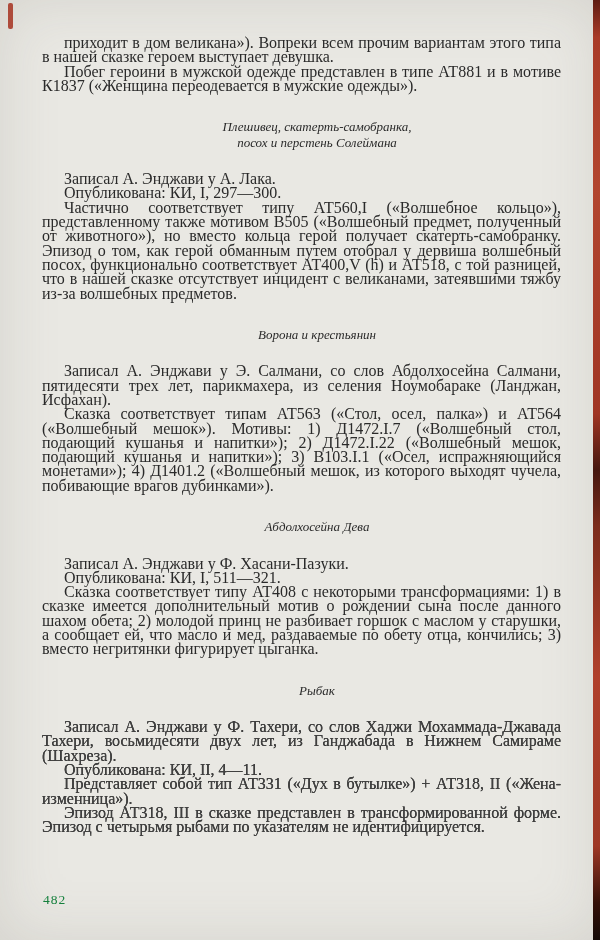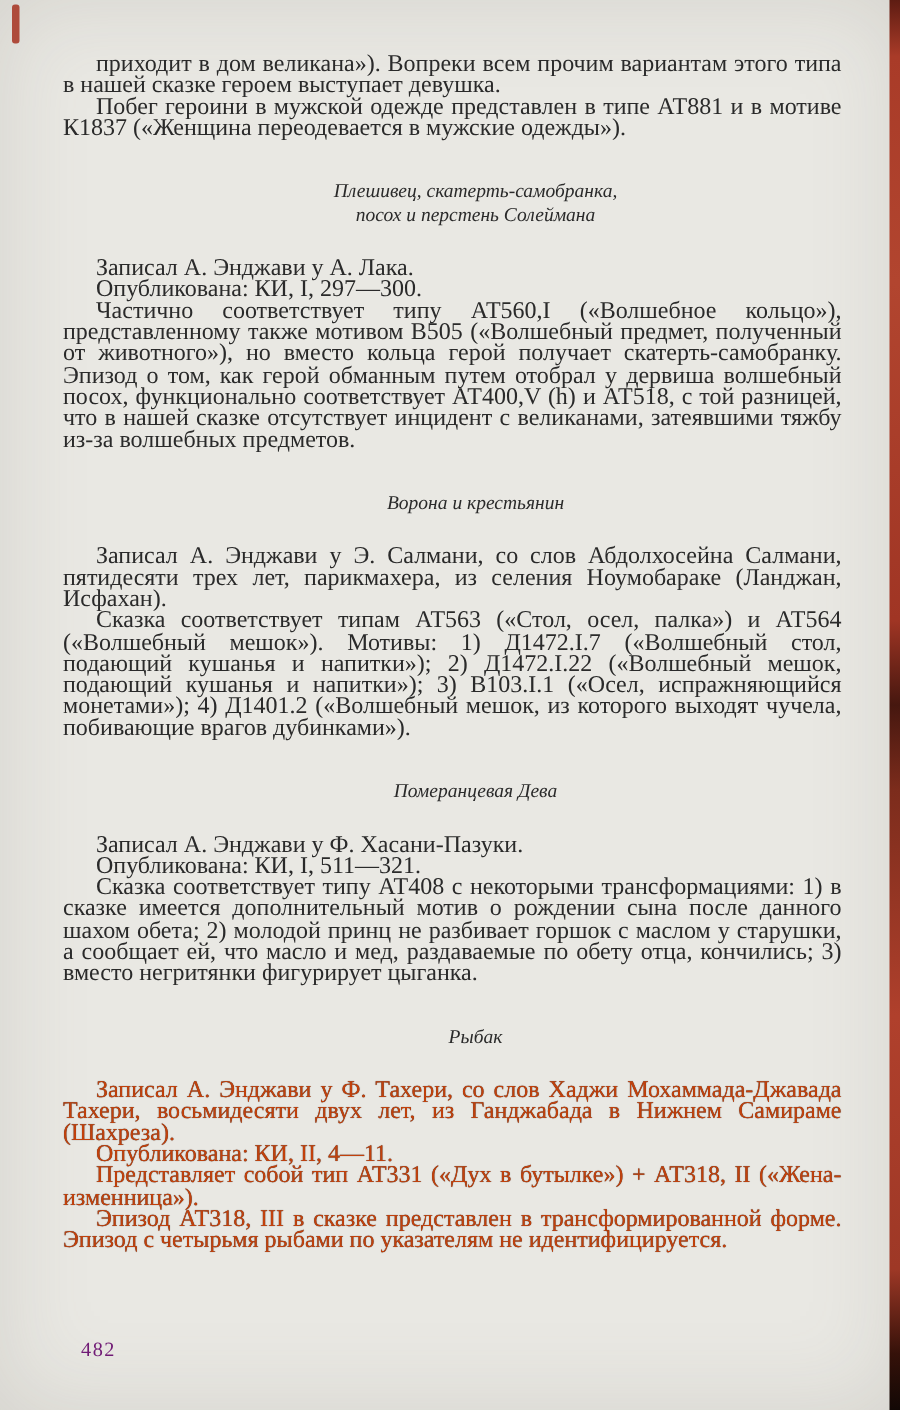--- a/index.html
+++ b/index.html
@@ -30,30 +30,30 @@
   .section-title {
     margin: 26px 0 22px 31px;
     font-size: 13px;
     line-height: 15.5px;
     font-style: italic;
     font-weight: normal;
     white-space: pre-line;
     text-align: center;
   }
   .ink-heavy {
-    color: #c2410c;
+    color: #404040;
     text-shadow: 0 0 0.5px rgba(0,0,0,0.85);
   }
   .page-number {
     position: absolute;
-    left: 54px;
+    left: 43px;
     bottom: 32px;
     font-size: 13.5px;
     letter-spacing: 1px;
-    color: #701a75;
+    color: #15803d;
   }
   .edge-strip {
     position: absolute;
     top: 0;
     right: 0;
     width: 7px;
     height: 940px;
     background: linear-gradient(180deg,
       #5e1c12 0%,
       #a93b28 4%,
@@ -93,21 +93,21 @@
     <h3 class="section-title">Плешивец, скатерть-самобранка,
 посох и перстень Солеймана</h3>
     <p class="p">Записал А. Энджави у А. Лака.</p>
     <p class="p">Опубликована: КИ, I, 297—300.</p>
     <p class="p">Частично соответствует типу АТ560,I («Волшебное кольцо»), представленному также мотивом В505 («Волшебный предмет, полученный от животного»), но вместо кольца герой получает скатерть-самобранку. Эпизод о том, как герой обманным путем отобрал у дервиша волшебный посох, функционально соответствует АТ400,V (h) и АТ518, с той разницей, что в нашей сказке отсутствует инцидент с великанами, затеявшими тяжбу из-за волшебных предметов.</p>
 
     <h3 class="section-title">Ворона и крестьянин</h3>
     <p class="p">Записал А. Энджави у Э. Салмани, со слов Абдолхосейна Салмани, пятидесяти трех лет, парикмахера, из селения Ноумобараке (Ланджан, Исфахан).</p>
     <p class="p">Сказка соответствует типам АТ563 («Стол, осел, палка») и АТ564 («Волшебный мешок»). Мотивы: 1) Д1472.I.7 («Волшебный стол, подающий кушанья и напитки»); 2) Д1472.I.22 («Волшебный мешок, подающий кушанья и напитки»); 3) В103.I.1 («Осел, испражняющийся монетами»); 4) Д1401.2 («Волшебный мешок, из которого выходят чучела, побивающие врагов дубинками»).</p>
 
-    <h3 class="section-title">Померанцевая Дева</h3>
+    <h3 class="section-title">Абдолхосейна Дева</h3>
     <p class="p">Записал А. Энджави у Ф. Хасани-Пазуки.</p>
     <p class="p">Опубликована: КИ, I, 511—321.</p>
     <p class="p">Сказка соответствует типу АТ408 с некоторыми трансформациями: 1) в сказке имеется дополнительный мотив о рождении сына после данного шахом обета; 2) молодой принц не разбивает горшок с маслом у старушки, а сообщает ей, что масло и мед, раздаваемые по обету отца, кончились; 3) вместо негритянки фигурирует цыганка.</p>
 
     <h3 class="section-title">Рыбак</h3>
     <p class="p ink-heavy">Записал А. Энджави у Ф. Тахери, со слов Хаджи Мохаммада-Джавада Тахери, восьмидесяти двух лет, из Ганджабада в Нижнем Самираме (Шахреза).</p>
     <p class="p ink-heavy">Опубликована: КИ, II, 4—11.</p>
     <p class="p ink-heavy">Представляет собой тип АТ331 («Дух в бутылке») + АТ318, II («Жена-изменница»).</p>
     <p class="p ink-heavy">Эпизод АТ318, III в сказке представлен в трансформированной форме. Эпизод с четырьмя рыбами по указателям не идентифицируется.</p>
 

